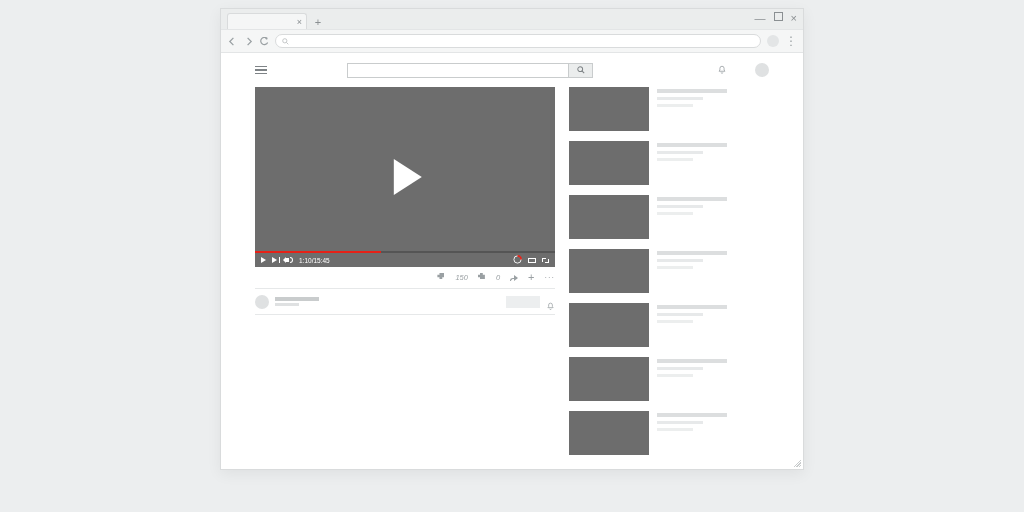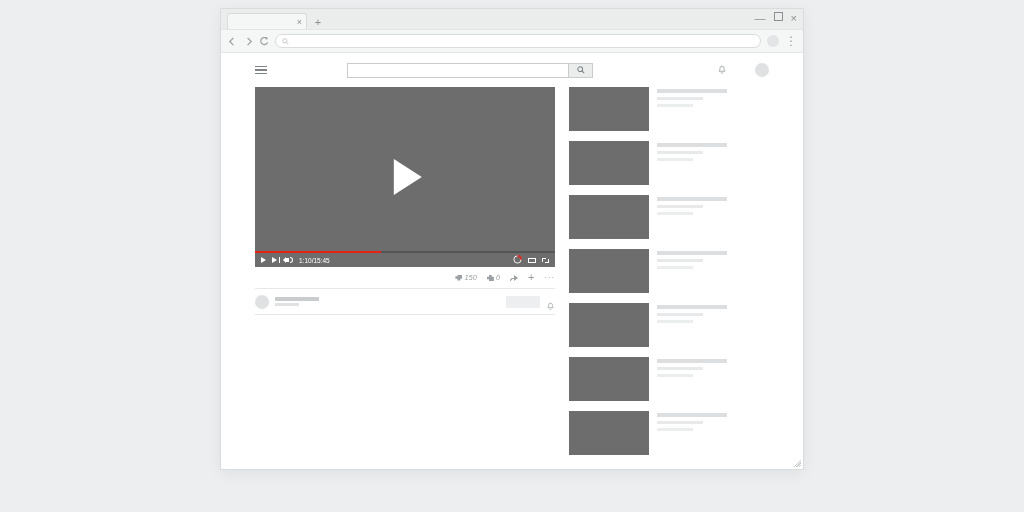--- a/index.html
+++ b/index.html
@@ -137,21 +137,21 @@
   .full-ic{width:7px;height:5px;position:relative;}
   .full-ic::before,.full-ic::after{content:"";position:absolute;width:3px;height:3px;border:1.3px solid #fff;}
   .full-ic::before{left:0;top:0;border-right:none;border-bottom:none;}
   .full-ic::after{right:0;bottom:0;border-left:none;border-top:none;}
 
   .action-row {
     height:22px;border-bottom:1px solid #e6e8e9;
     display:flex;align-items:center;justify-content:flex-end;gap:10px;
     color:#9aa0a3;font-size:7.5px;
   }
-  .thumb-up,.thumb-down{display:inline-flex;align-items:center;gap:2px;font-style:italic;}
+  .thumb-up,.thumb-down{display:inline-flex;align-items:flex-start;gap:11px;font-style:italic;}
   .thumb-shape{width:7px;height:6px;background:#9aa0a3;clip-path:polygon(30% 0,100% 0,100% 70%,70% 70%,70% 100%,30% 100%,30% 70%,0 70%,0 30%,30% 30%);} 
   .thumb-down .thumb-shape{transform:scaleY(-1);}
   .share-ic{width:8px;height:6px;position:relative;}
   .share-ic::before{content:"";position:absolute;left:0;top:3px;width:6px;height:2px;border-top:1.4px solid #9aa0a3;border-left:1.4px solid #9aa0a3;border-radius:3px 0 0 0;}
   .share-ic::after{content:"";position:absolute;right:0;top:0;width:0;height:0;border-left:4px solid #9aa0a3;border-top:3px solid transparent;border-bottom:3px solid transparent;}
   .plus{font-size:11px;line-height:1;}
   .dots{letter-spacing:1px;}
 
   .channel-row{
     height:26px;display:flex;align-items:center;gap:6px;

